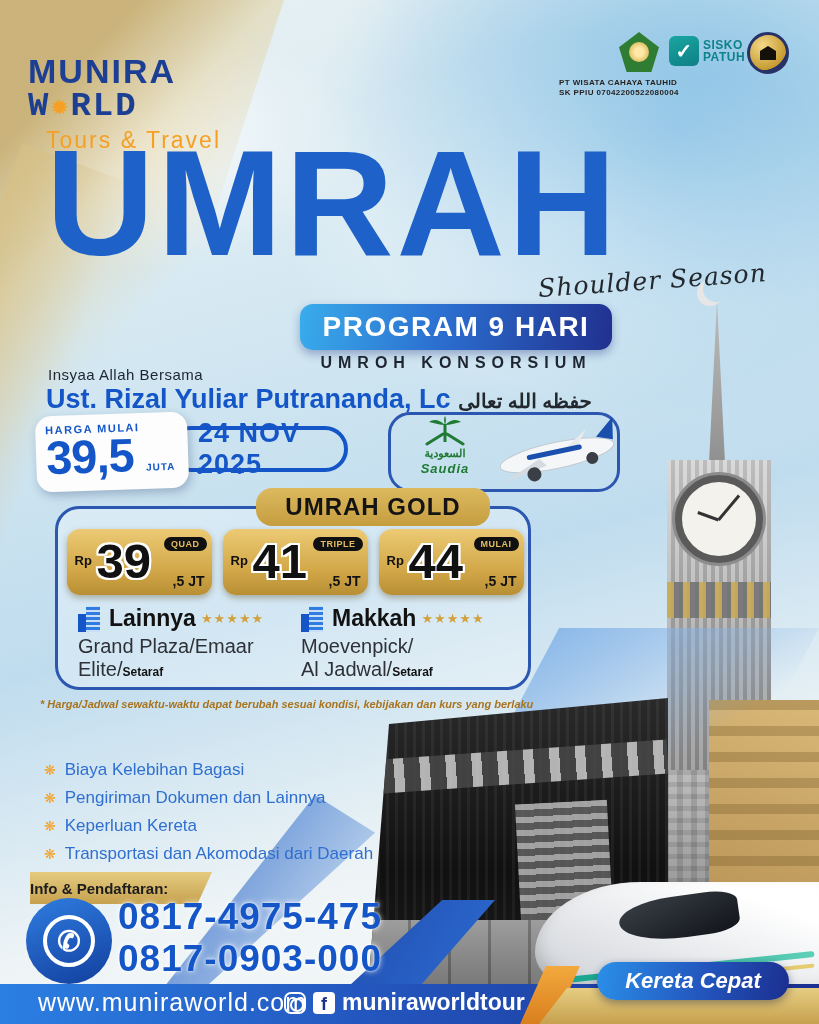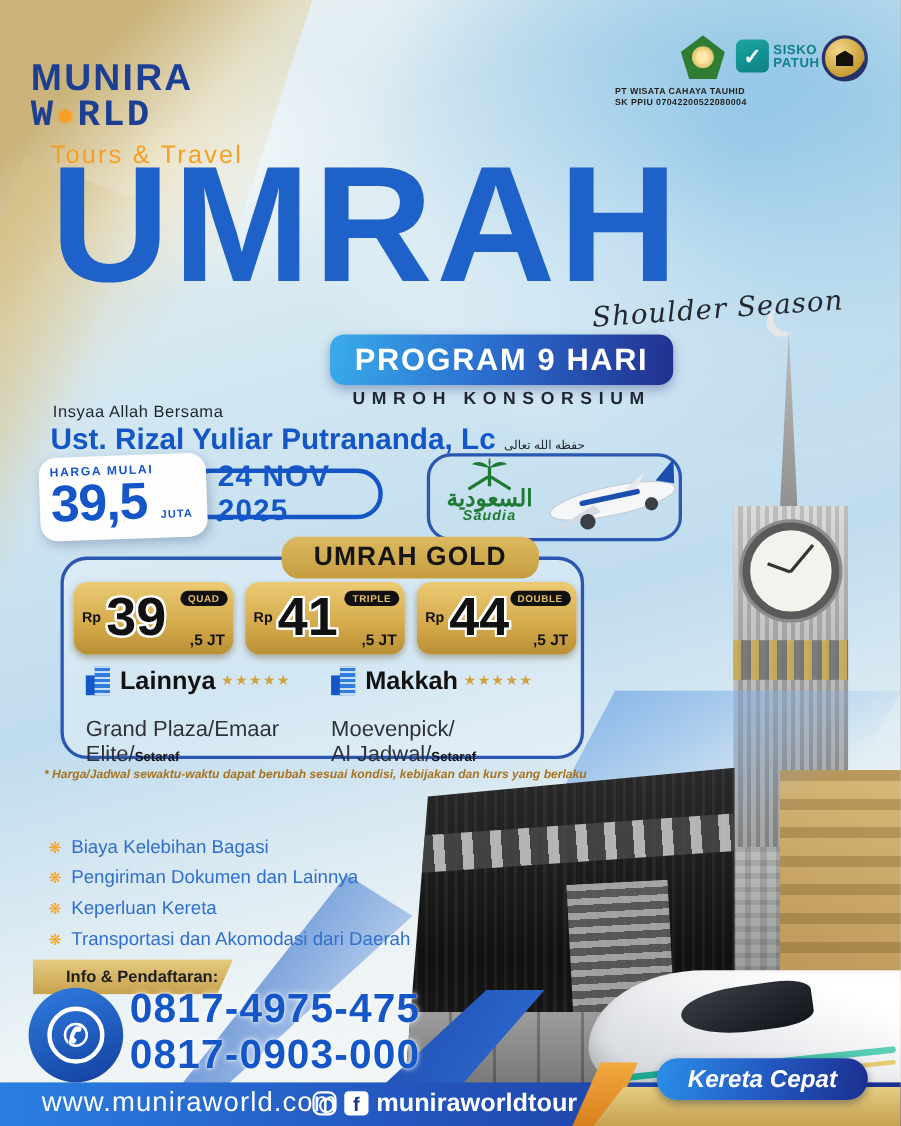--- a/index.html
+++ b/index.html
@@ -119,36 +119,36 @@
     background:linear-gradient(100deg,#39aceb 0%, #2b6fd0 45%, #21308f 100%);
     display:flex; align-items:center; justify-content:center;
     color:#fff; font-size:28px; font-weight:800; letter-spacing:1.5px;
     box-shadow:0 4px 10px rgba(20,40,120,.35);}
   .konsorsium{position:absolute; left:300px; top:354px; width:312px; text-align:center;
     color:#1d2530; font-size:16px; font-weight:800; letter-spacing:6px;}
 
   
   .leader-intro{position:absolute; left:48px; top:366px; color:#1d2530; font-size:15px; letter-spacing:.5px;}
   .leader-name{position:absolute; left:46px; top:384px; color:#1456c8; font-size:27px; font-weight:800;}
-  .leader-name .arabic{font-size:11px; color:#23282e; font-weight:400;}
+  .leader-name .arabic{font-size:20px; color:#23282e; font-weight:700;}
 
   
   .sticker{position:absolute; left:36px; top:414px; width:152px; height:76px; background:#fdfdfd;
     border-radius:16px; transform:rotate(-2deg); box-shadow:2px 4px 10px rgba(40,60,110,.30); padding:8px 10px;}
   .sticker .hm{color:#1456c8; font-size:11px; font-weight:800; letter-spacing:1.5px;}
   .sticker .val{color:#1456c8; font-size:47px; font-weight:800; line-height:44px; letter-spacing:-1px;}
   .sticker .unit{color:#1456c8; font-size:10px; font-weight:800; letter-spacing:1px;}
   .dots{position:absolute; left:196px; top:458px; color:#1456c8; font-size:22px; font-weight:800; letter-spacing:3px;}
   .date-pill{position:absolute; left:168px; top:426px; width:180px; height:46px; border:4px solid #1456c8;
     border-radius:24px; display:flex; align-items:center; justify-content:center; padding-left:26px;
     color:#1456c8; font-size:27px; font-weight:800; letter-spacing:1px;}
   .air-box{position:absolute; left:388px; top:412px; width:232px; height:80px; border:3px solid #2b57b0; border-radius:22px;}
   .saudia{position:absolute; left:404px; top:416px; width:82px; text-align:center; color:#1f7a33;}
   .saudia svg{display:block; margin:0 auto;}
-  .saudia .ar{font-size:21px; font-weight:700; line-height:15px;}
+  .saudia .ar{font-size:11px; font-weight:700; line-height:15px;}
   .saudia .en{font-size:13px; font-weight:800; font-style:italic; letter-spacing:1px;}
   .plane{position:absolute; left:478px; top:408px;}
 
   
   .gold-banner{position:absolute; left:256px; top:488px; width:234px; height:38px; border-radius:16px;
     background:linear-gradient(180deg,#dcb95f,#c59d3f); display:flex; align-items:center; justify-content:center;
     color:#141414; font-size:24px; font-weight:800; letter-spacing:1px; z-index:3;}
   .pkg-card{position:absolute; left:55px; top:506px; width:476px; height:184px; border:3px solid #2b57b0;
     border-radius:24px; background:rgba(255,255,255,.30); z-index:2;}
   .price-row{position:absolute; left:8px; top:20px; width:458px; display:flex; gap:11px; justify-content:center;}
@@ -159,40 +159,40 @@
   .price-card .amt{position:absolute; left:30px; top:2px; font-size:49px; font-weight:800; color:#111; line-height:60px;
     text-shadow:-2px -2px 0 #fff, 2px -2px 0 #fff, -2px 2px 0 #fff, 2px 2px 0 #fff, 0 2px 0 #fff, 0 -2px 0 #fff, 2px 0 0 #fff, -2px 0 0 #fff;}
   .price-card .room{position:absolute; right:5px; top:8px; background:#101010; color:#e3bd62;
     font-size:9px; font-weight:800; letter-spacing:.5px; border-radius:9px; padding:2px 7px;}
   .price-card .jt{position:absolute; right:7px; bottom:6px; font-size:14px; font-weight:800; color:#111;}
   .hotels{position:absolute; left:16px; top:96px; width:446px; display:flex;}
   .hotel{width:50%; padding:0 4px;}
   .hotel .head{display:flex; align-items:center; gap:5px;}
   .hotel .city{font-size:23px; font-weight:800; color:#121212;}
   .hotel .stars{font-size:13px; color:#d3a13c; letter-spacing:1px;}
-  .hotel .names{font-size:20px; color:#2e3238; line-height:23px; margin-top:20px;}
+  .hotel .names{font-size:20px; color:#2e3238; line-height:23px; margin-top:3px;}
   .hotel .names b{font-size:12px; color:#121212;}
   .bldg{width:26px; height:26px; position:relative; flex:0 0 26px;}
   .bldg .b1{position:absolute; left:0; bottom:0; width:10px; height:18px; background:#1456c8;}
   .bldg .b2{position:absolute; left:8px; bottom:0; width:14px; height:26px; background:#2f7de0;
     background-image:repeating-linear-gradient(0deg, rgba(255,255,255,.75) 0 2px, transparent 2px 5px);}
   .disclaimer{position:absolute; left:40px; top:698px; width:570px; color:#a8731e;
     font-size:11px; font-style:italic; font-weight:700;}
 
   
   .excl-title{position:absolute; left:44px; top:728px; color:#1456c8; font-size:23px; font-weight:800;}
   .excl-list{position:absolute; left:44px; top:760px; width:400px; list-style:none;}
   .excl-list li{display:flex; gap:9px; align-items:center; color:#2f6fd0; font-size:17px; font-weight:500; margin-bottom:8px;}
   .excl-list .bullet{color:#f5a024; font-size:14px;}
 
   
   .contact-ribbon{position:absolute; left:30px; top:872px; width:182px; height:32px;
     background:linear-gradient(180deg,#e5cb80,#c6a14e);
     clip-path:polygon(0 0, 100% 0, 92% 100%, 0 100%);
-    display:flex; align-items:center; padding-left:30px;
+    display:flex; align-items:center; padding-left:0;
     color:#1d1d1d; font-size:15px; font-weight:700; z-index:2;}
   .wa-circle{position:absolute; left:26px; top:898px; width:86px; height:86px; border-radius:50%;
     background:linear-gradient(160deg,#2f7de0,#123f9e); display:flex; align-items:center; justify-content:center; z-index:3;}
   .wa-circle .bubble{width:52px; height:52px; border-radius:50%; border:4px solid #fff;
     display:flex; align-items:center; justify-content:center; color:#fff; font-size:28px; font-weight:800;}
   .phones{position:absolute; left:118px; top:896px; color:#1456c8; font-size:37px; font-weight:800;
     letter-spacing:1px; line-height:42px; z-index:3;
     text-shadow:0 0 6px rgba(255,255,255,.9), 0 0 2px #fff;}
 
   
@@ -331,21 +331,21 @@
       </div>
       <div class="price-card">
         <span class="rp">Rp</span>
         <span class="amt">41</span>
         <span class="room">TRIPLE</span>
         <span class="jt">,5 JT</span>
       </div>
       <div class="price-card">
         <span class="rp">Rp</span>
         <span class="amt">44</span>
-        <span class="room">DOUBLE</span>
+        <span class="room">MULAI</span>
         <span class="jt">,5 JT</span>
       </div>
     </div>
     <div class="hotels">
       <div class="hotel">
         <div class="head">
           <div class="bldg">
               <div class="b1"></div>
               <div class="b2"></div>
             </div>

